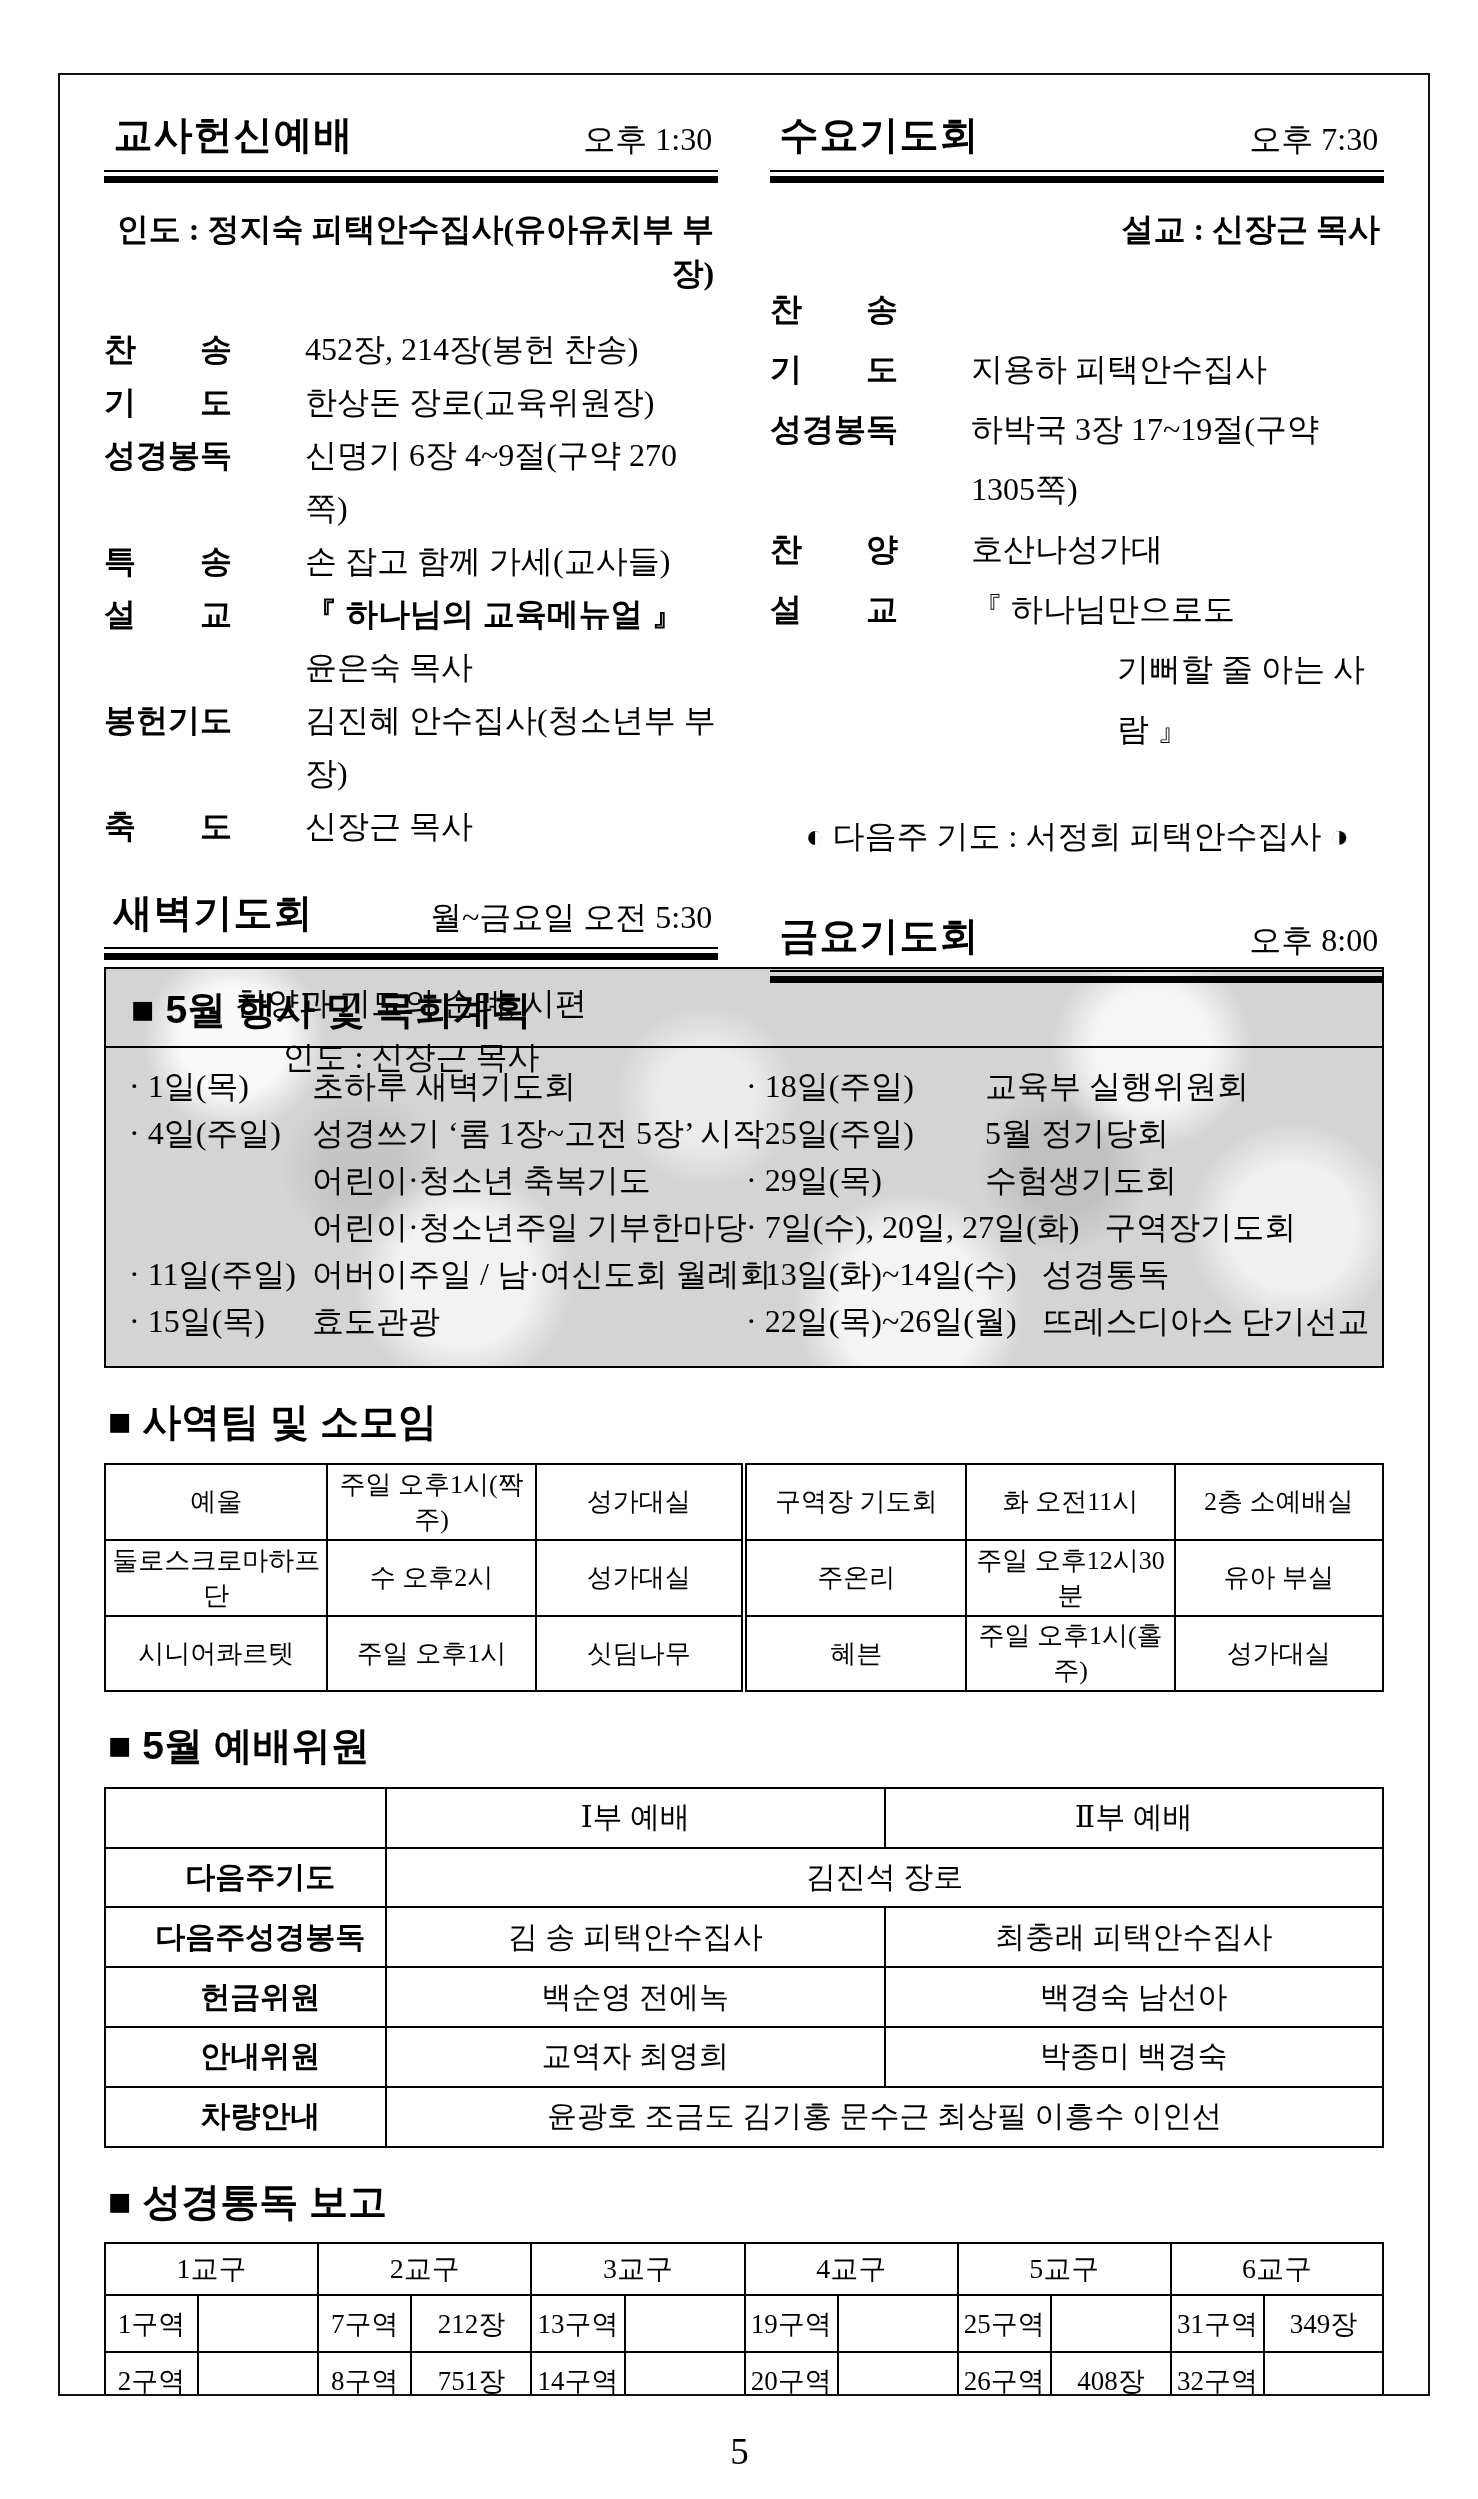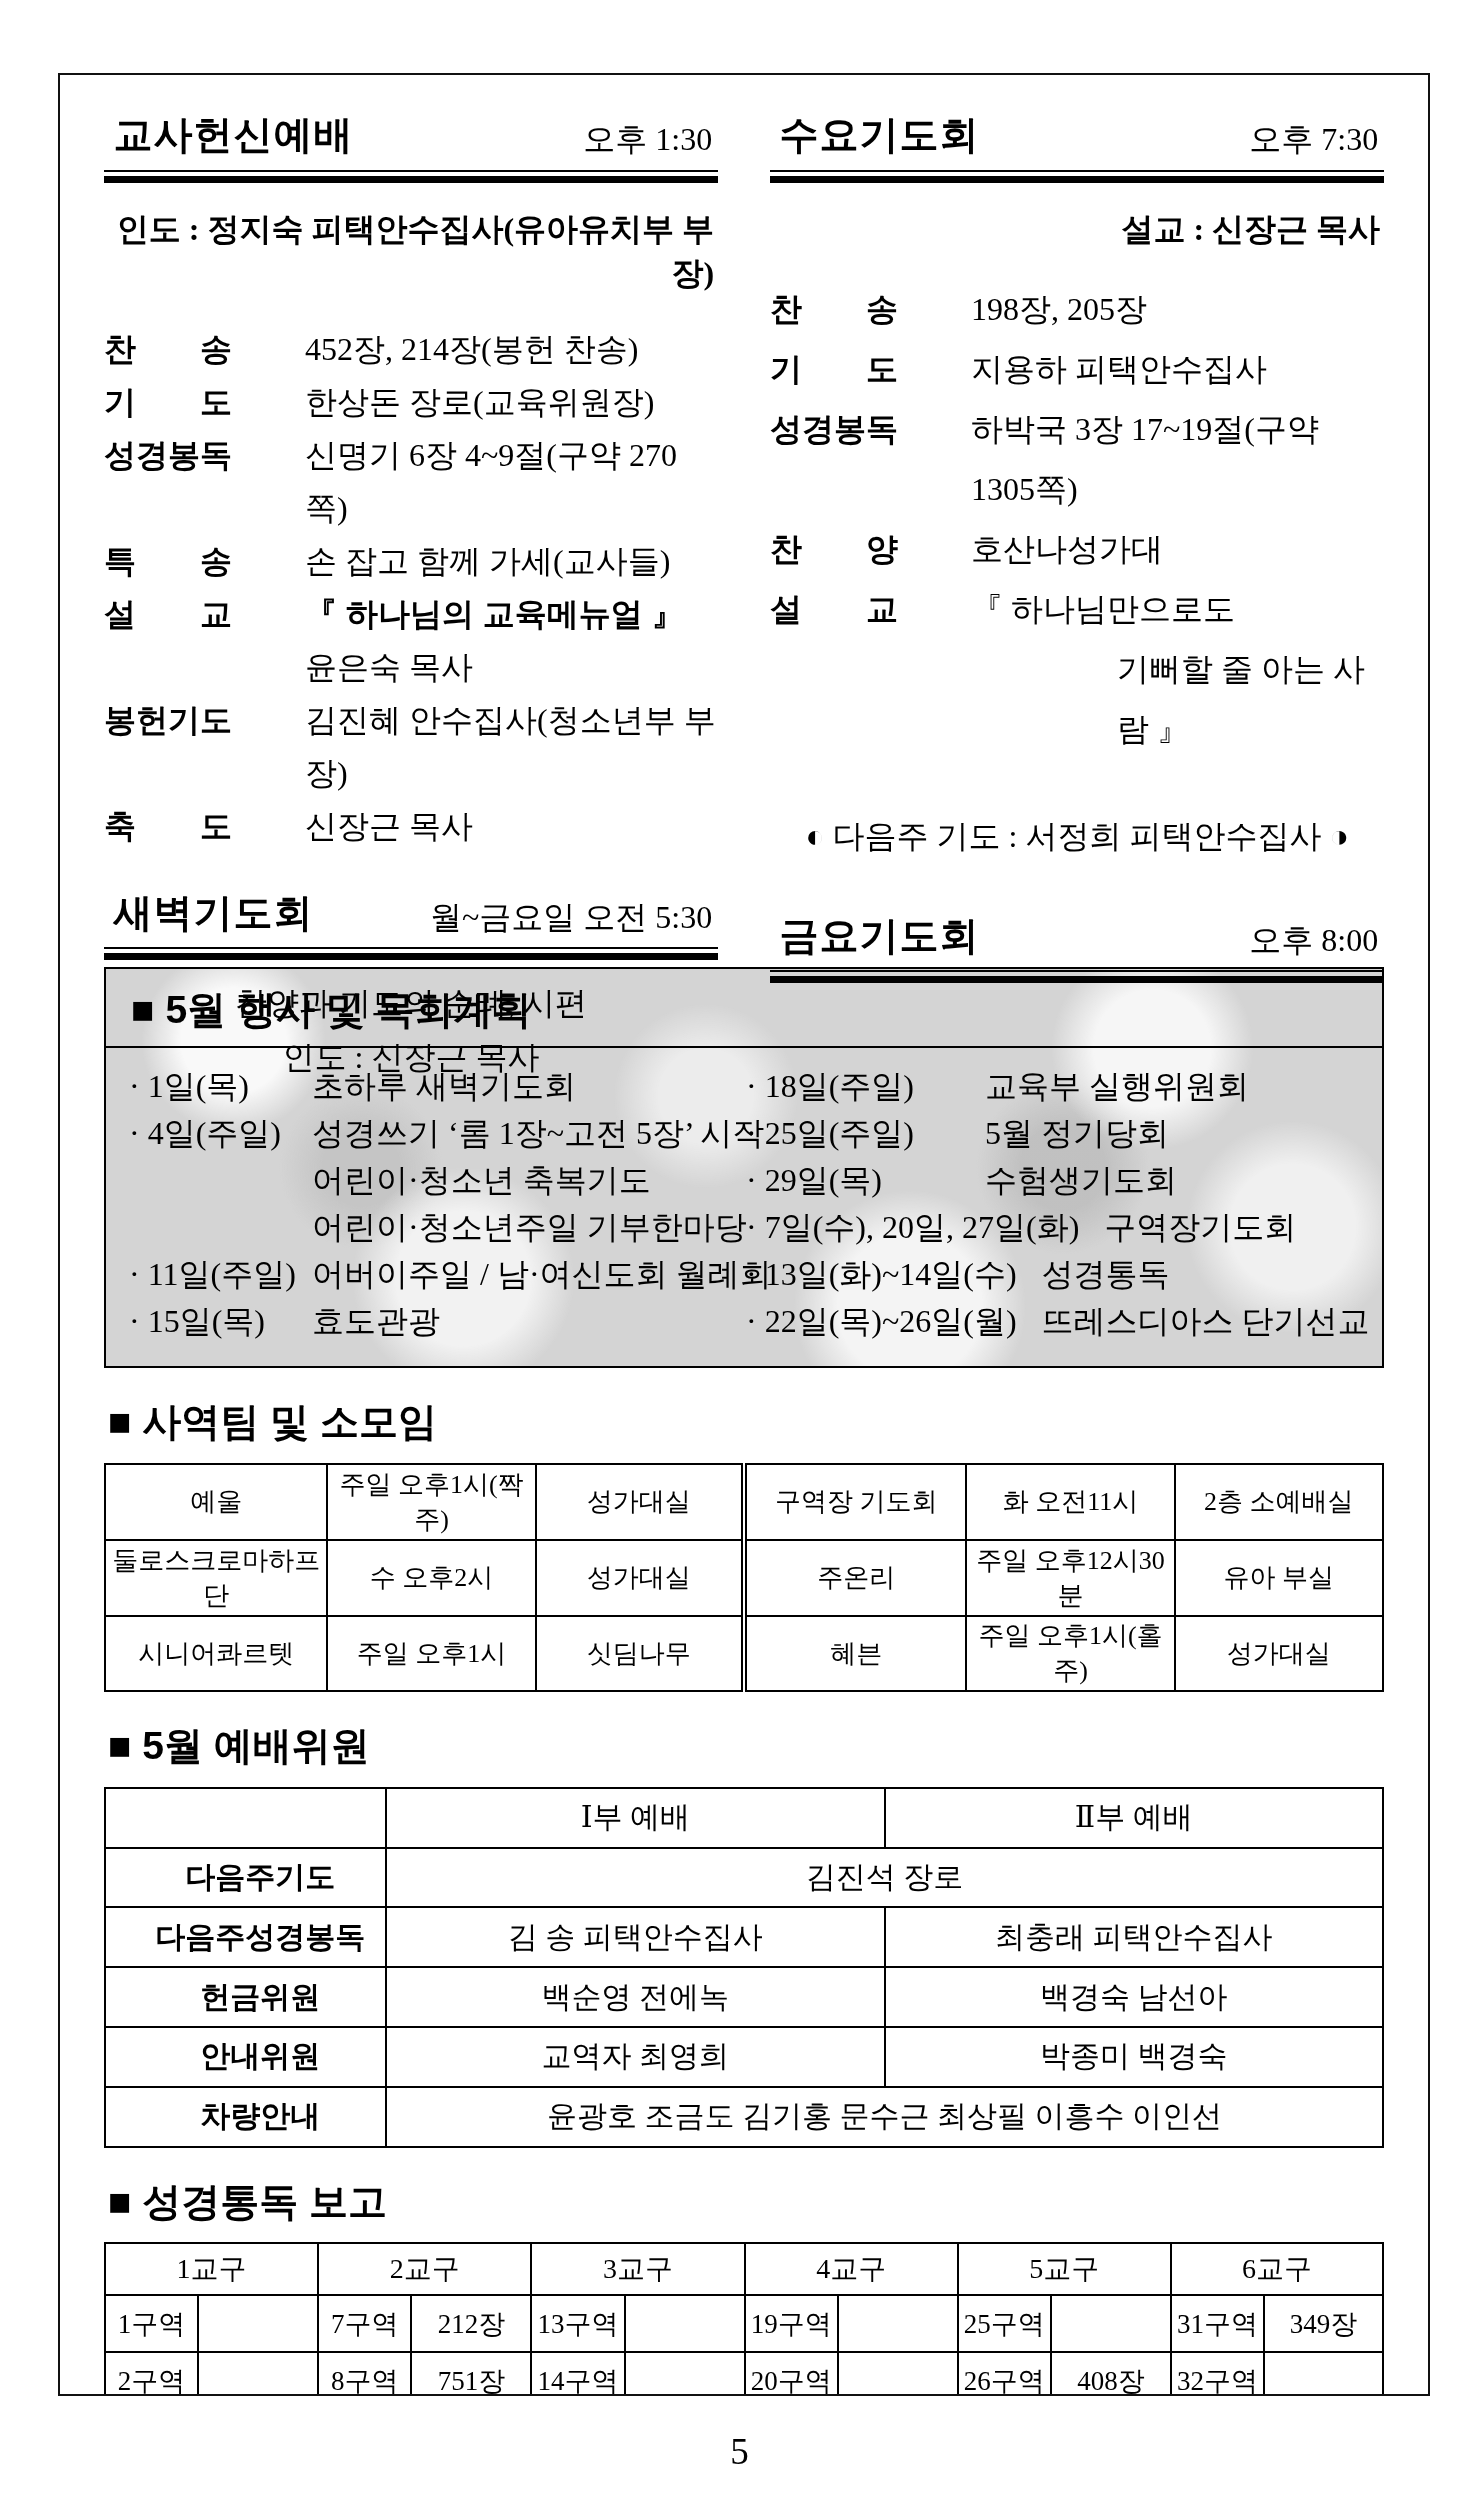--- a/index.html
+++ b/index.html
@@ -132,21 +132,20 @@
     <div class="col">
       <div class="sec-head">
         <span class="sec-title">수요기도회</span>
         <span class="sec-time">오후 7:30</span>
       </div>
       <div class="dbl"></div>
       <div class="right-line">설교 : 신장근 목사</div>
 
       <div class="svc-row sp">
         <span class="svc-label">찬　　송</span>
-        <span class="svc-value">198장, 205장</span>
       </div>
       <div class="svc-row sp">
         <span class="svc-label">기　　도</span>
         <span class="svc-value">지용하 피택안수집사</span>
       </div>
       <div class="svc-row sp">
         <span class="svc-label">성경봉독</span>
         <span class="svc-value">하박국 3장 17~19절(구약 1305쪽)</span>
       </div>
       <div class="svc-row sp">

